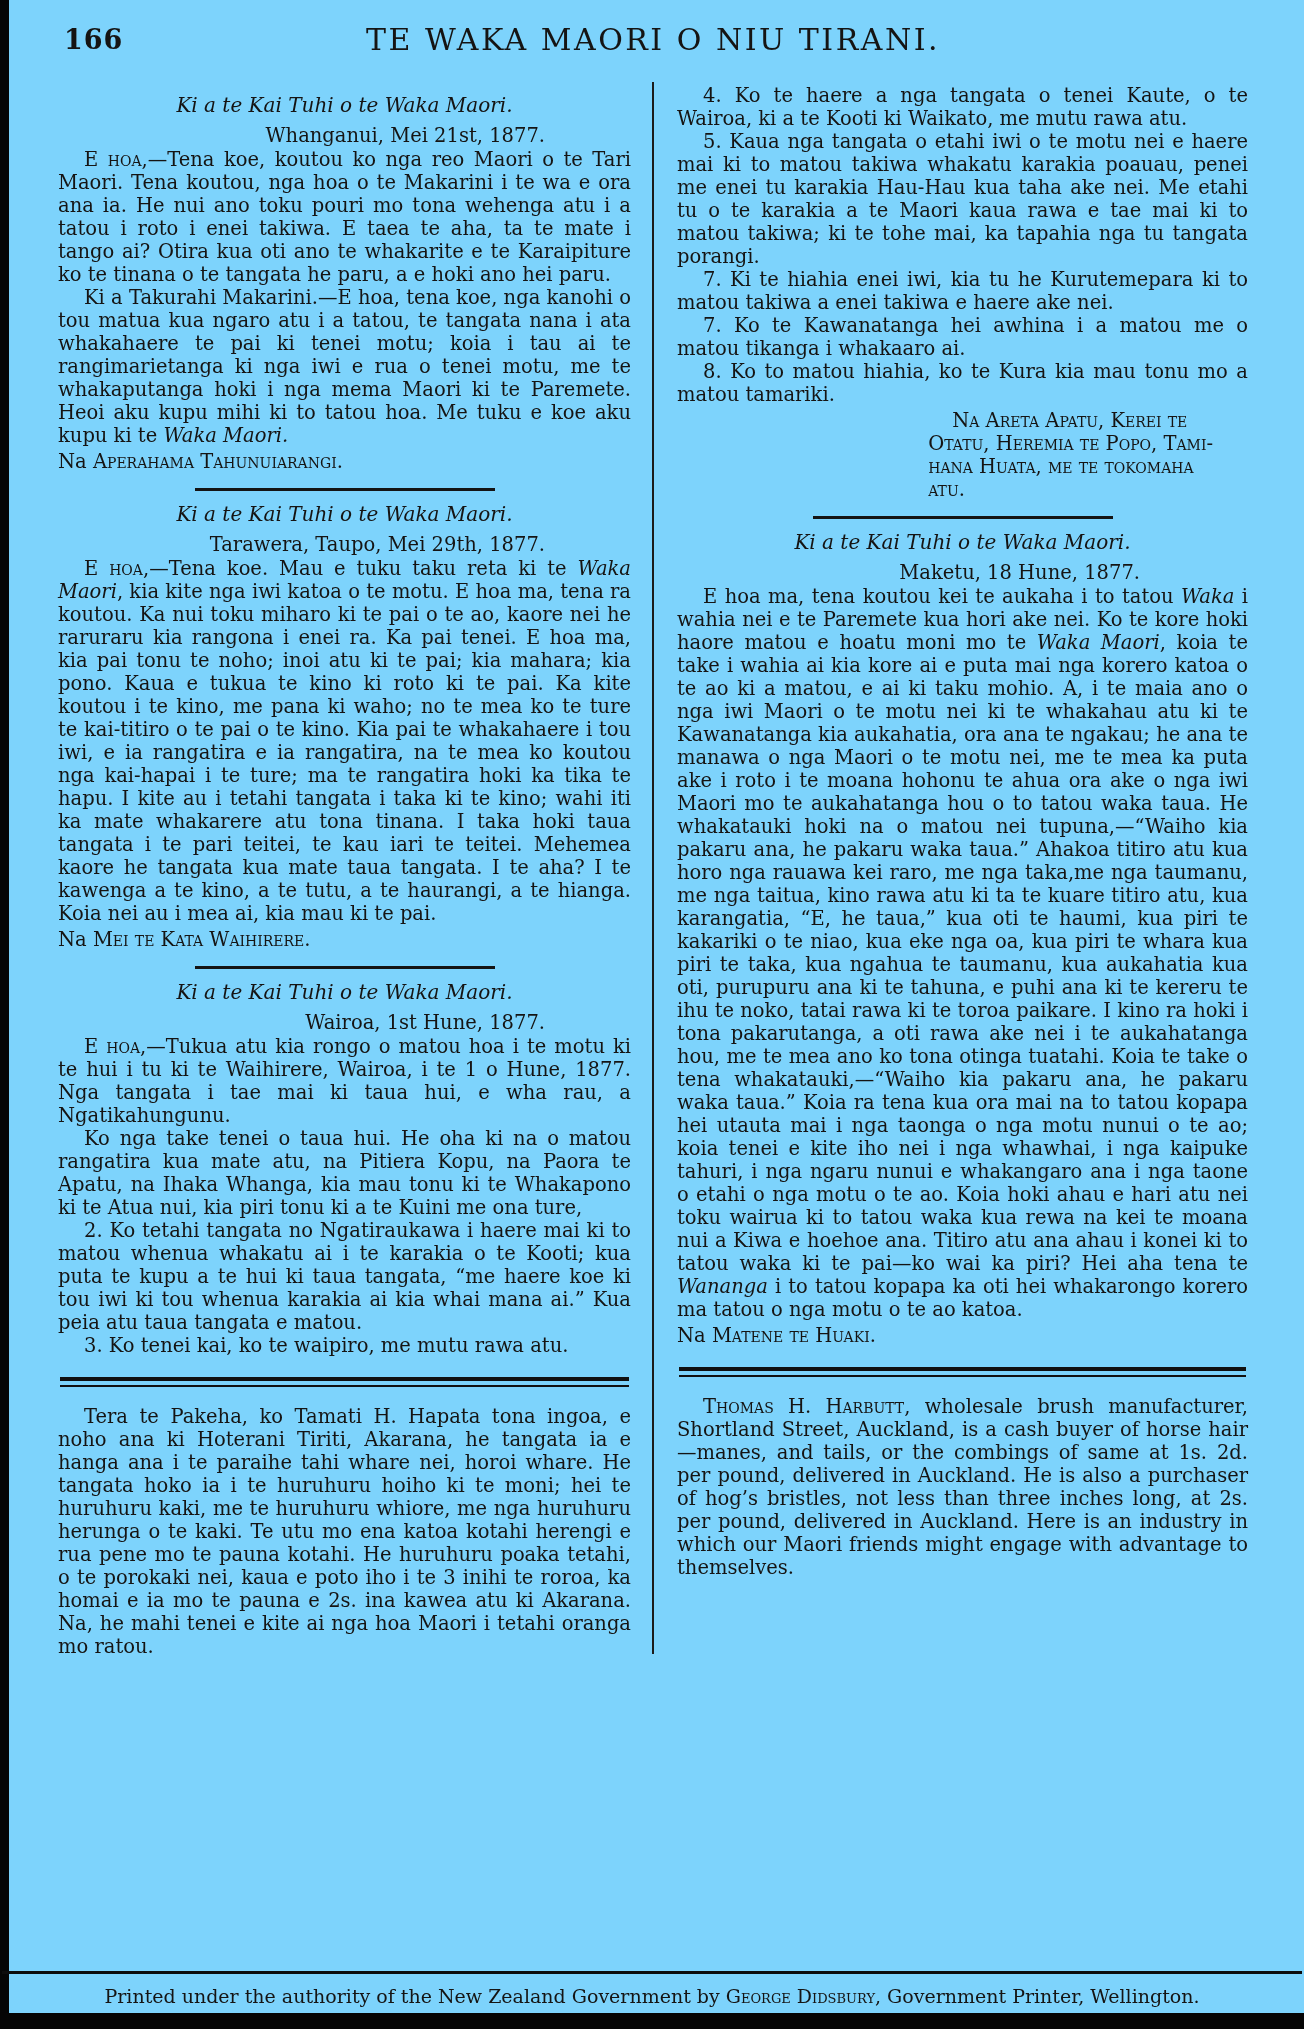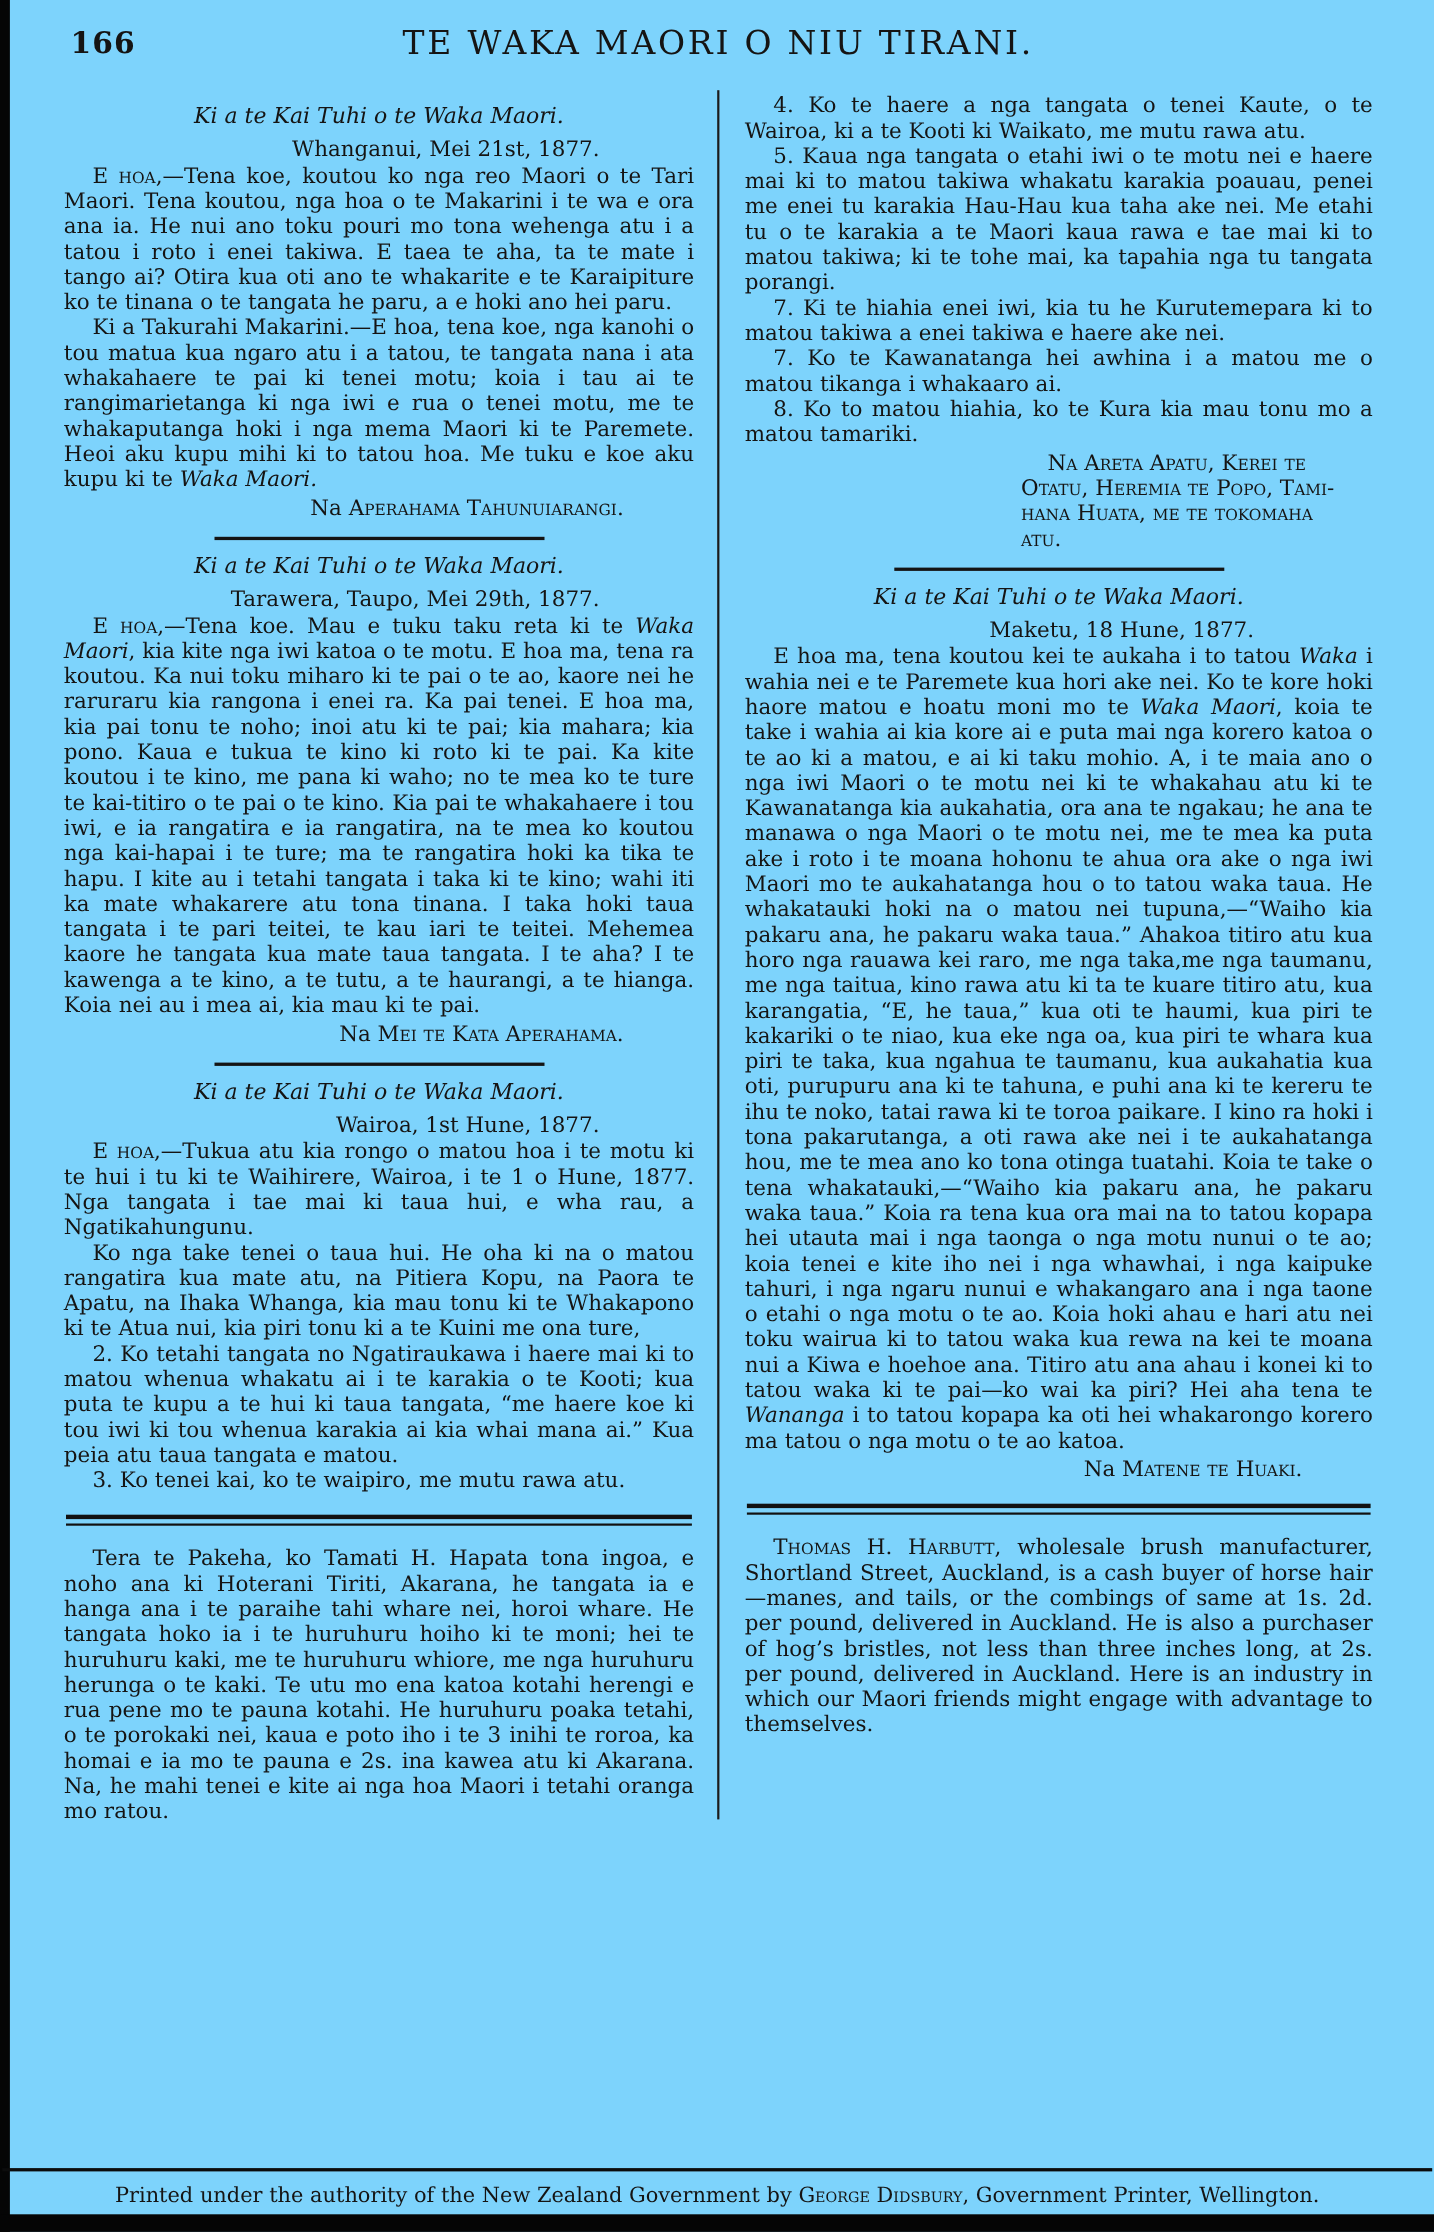--- a/index.html
+++ b/index.html
@@ -24,21 +24,21 @@
   .col-left  { padding-right:22px; }
   .col-right { padding-left:24px; }
 
   .letter-heading { text-align:center; font-style:italic; font-size:20px; margin:10px 0 7px; font-weight:normal; }
   .dateline { text-align:right; padding-right:86px; margin:0 0 1px; }
   .col-right .dateline { padding-right:108px; }
   .para { margin:0; text-align:justify; text-indent:26px; }
   .seg-sc { font-variant:small-caps; }
   .seg-i  { font-style:italic; }
   .sc     { font-variant:small-caps; }
-  .sig { text-align:right; padding-right:64px; margin:3px 0 8px; }
+  .sig { text-align:left; padding-right:64px; margin:3px 0 8px; }
   .sig-block { margin:3px 0 8px 44%; font-variant:small-caps; }
   .sig-block div:first-child { padding-left:24px; }
 
   .rule { width:300px; margin:15px auto 12px; border-top:3px solid #141414; height:0; }
   .double-rule { margin:20px 2px 18px; border-top:4px solid #111; border-bottom:2px solid #111; height:4px; }
 
   .footer { position:absolute; left:0; right:0; bottom:22px; }
   .footer-rule { border-top:3px solid #0c0c0c; margin:0 2px 11px; }
   .imprint { text-align:center; font-size:19px; white-space:nowrap; }
 </style>
@@ -71,21 +71,21 @@
           </div>
         </article>
 
         <div class="rule"></div>
 
         <article>
           <h2 class="letter-heading">Ki a te Kai Tuhi o te Waka Maori.</h2>
           <div class="dateline">Tarawera, Taupo, Mei 29th, 1877.</div>
           <p class="para"><span class="seg-sc">E hoa,</span><span>—Tena koe. Mau e tuku taku reta ki te </span><span class="seg-i">Waka Maori</span><span>, kia kite nga iwi katoa o te motu. E hoa ma, tena ra koutou. Ka nui toku miharo ki te pai o te ao, kaore nei he raruraru kia rangona i enei ra. Ka pai tenei. E hoa ma, kia pai tonu te noho; inoi atu ki te pai; kia mahara; kia pono. Kaua e tukua te kino ki roto ki te pai. Ka kite koutou i te kino, me pana ki waho; no te mea ko te ture te kai-titiro o te pai o te kino. Kia pai te whakahaere i tou iwi, e ia rangatira e ia rangatira, na te mea ko koutou nga kai-hapai i te ture; ma te rangatira hoki ka tika te hapu. I kite au i tetahi tangata i taka ki te kino; wahi iti ka mate whakarere atu tona tinana. I taka hoki taua tangata i te pari teitei, te kau iari te teitei. Mehemea kaore he tangata kua mate taua tangata. I te aha? I te kawenga a te kino, a te tutu, a te haurangi, a te hianga. Koia nei au i mea ai, kia mau ki te pai.</span></p>
           <div class="sig">
-            <span>Na </span><span class="sc">Mei te Kata Aperahama.</span>
+            <span>Na </span><span class="sc">Mei te Kata Waihirere.</span>
           </div>
         </article>
 
         <div class="rule"></div>
 
         <article>
           <h2 class="letter-heading">Ki a te Kai Tuhi o te Waka Maori.</h2>
           <div class="dateline">Wairoa, 1st Hune, 1877.</div>
           <p class="para"><span class="seg-sc">E hoa,</span><span>—Tukua atu kia rongo o matou hoa i te motu ki te hui i tu ki te Waihirere, Wairoa, i te 1 o Hune, 1877. Nga tangata i tae mai ki taua hui, e wha rau, a Ngatikahungunu.</span></p>
           <p class="para"><span>Ko nga take tenei o taua hui. He oha ki na o matou rangatira kua mate atu, na Pitiera Kopu, na Paora te Apatu, na Ihaka Whanga, kia mau tonu ki te Whakapono ki te Atua nui, kia piri tonu ki a te Kuini me ona ture,</span></p>

